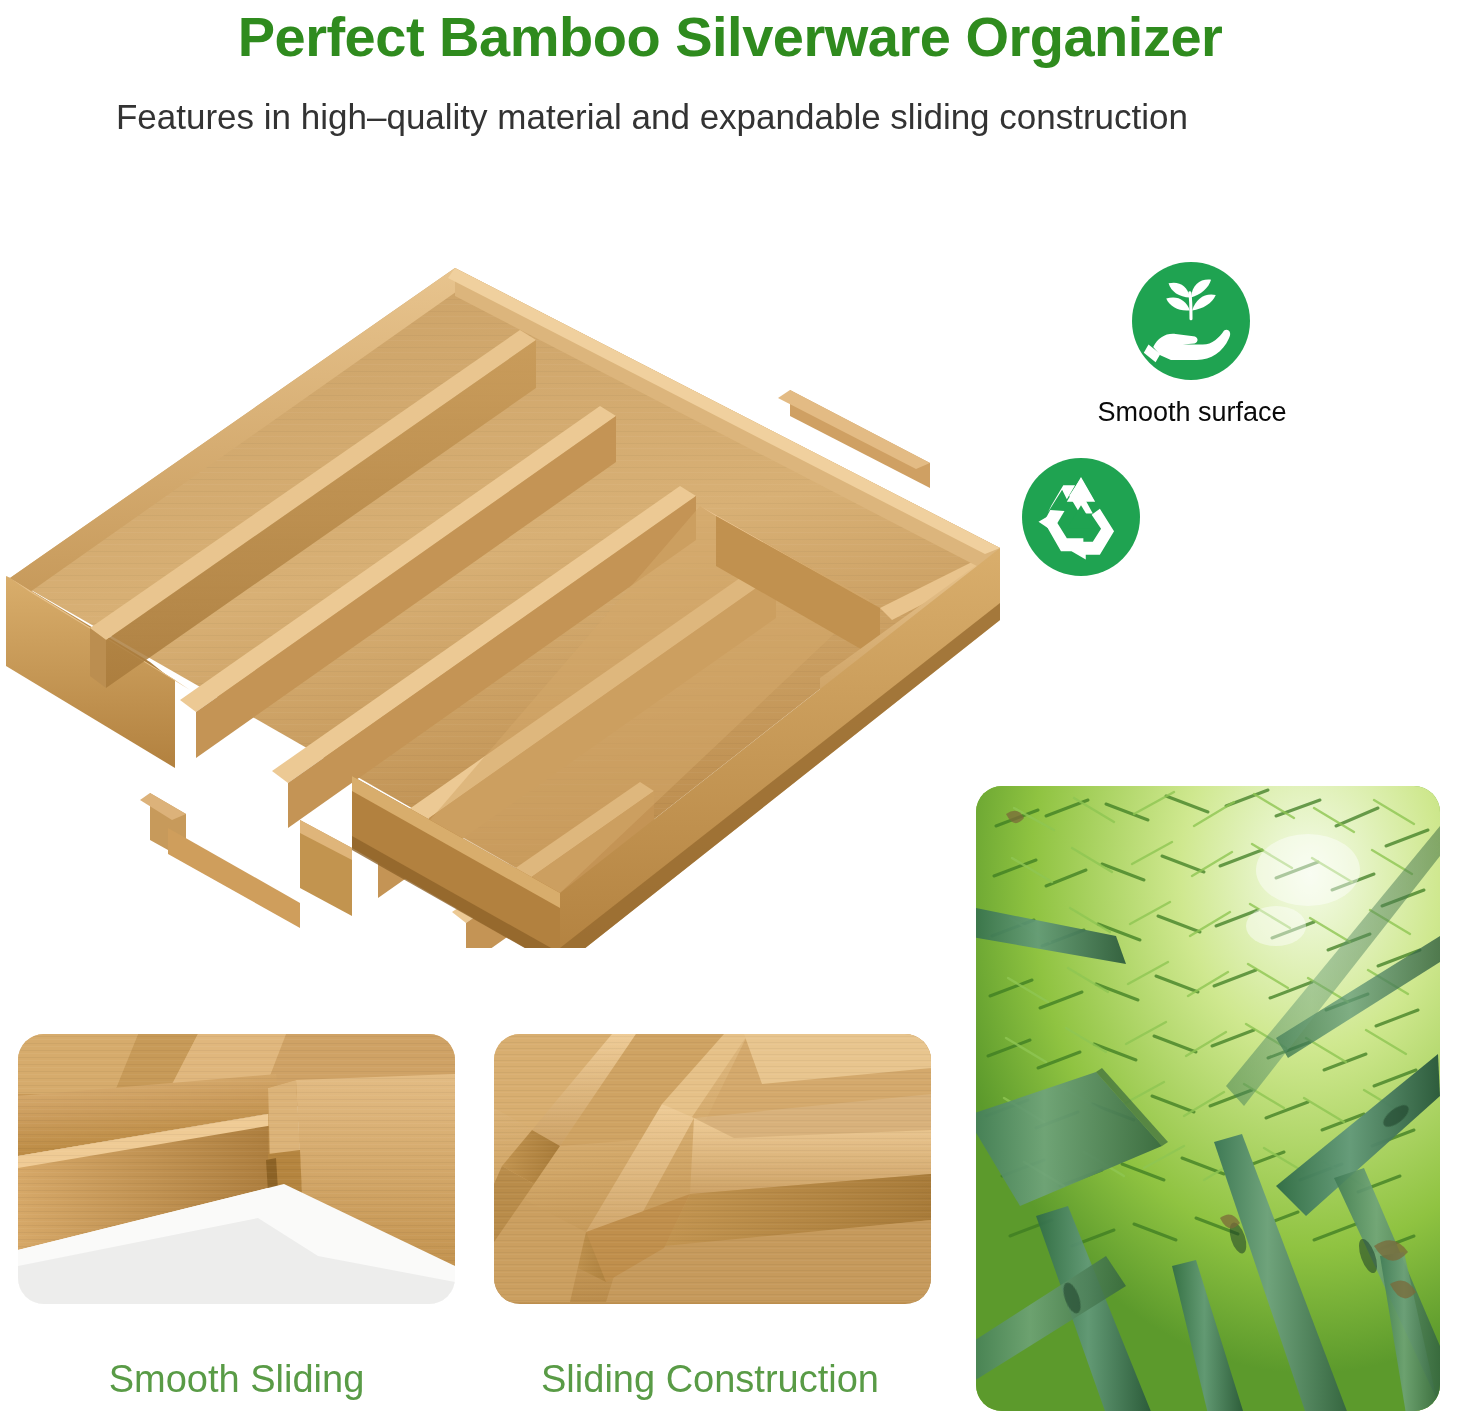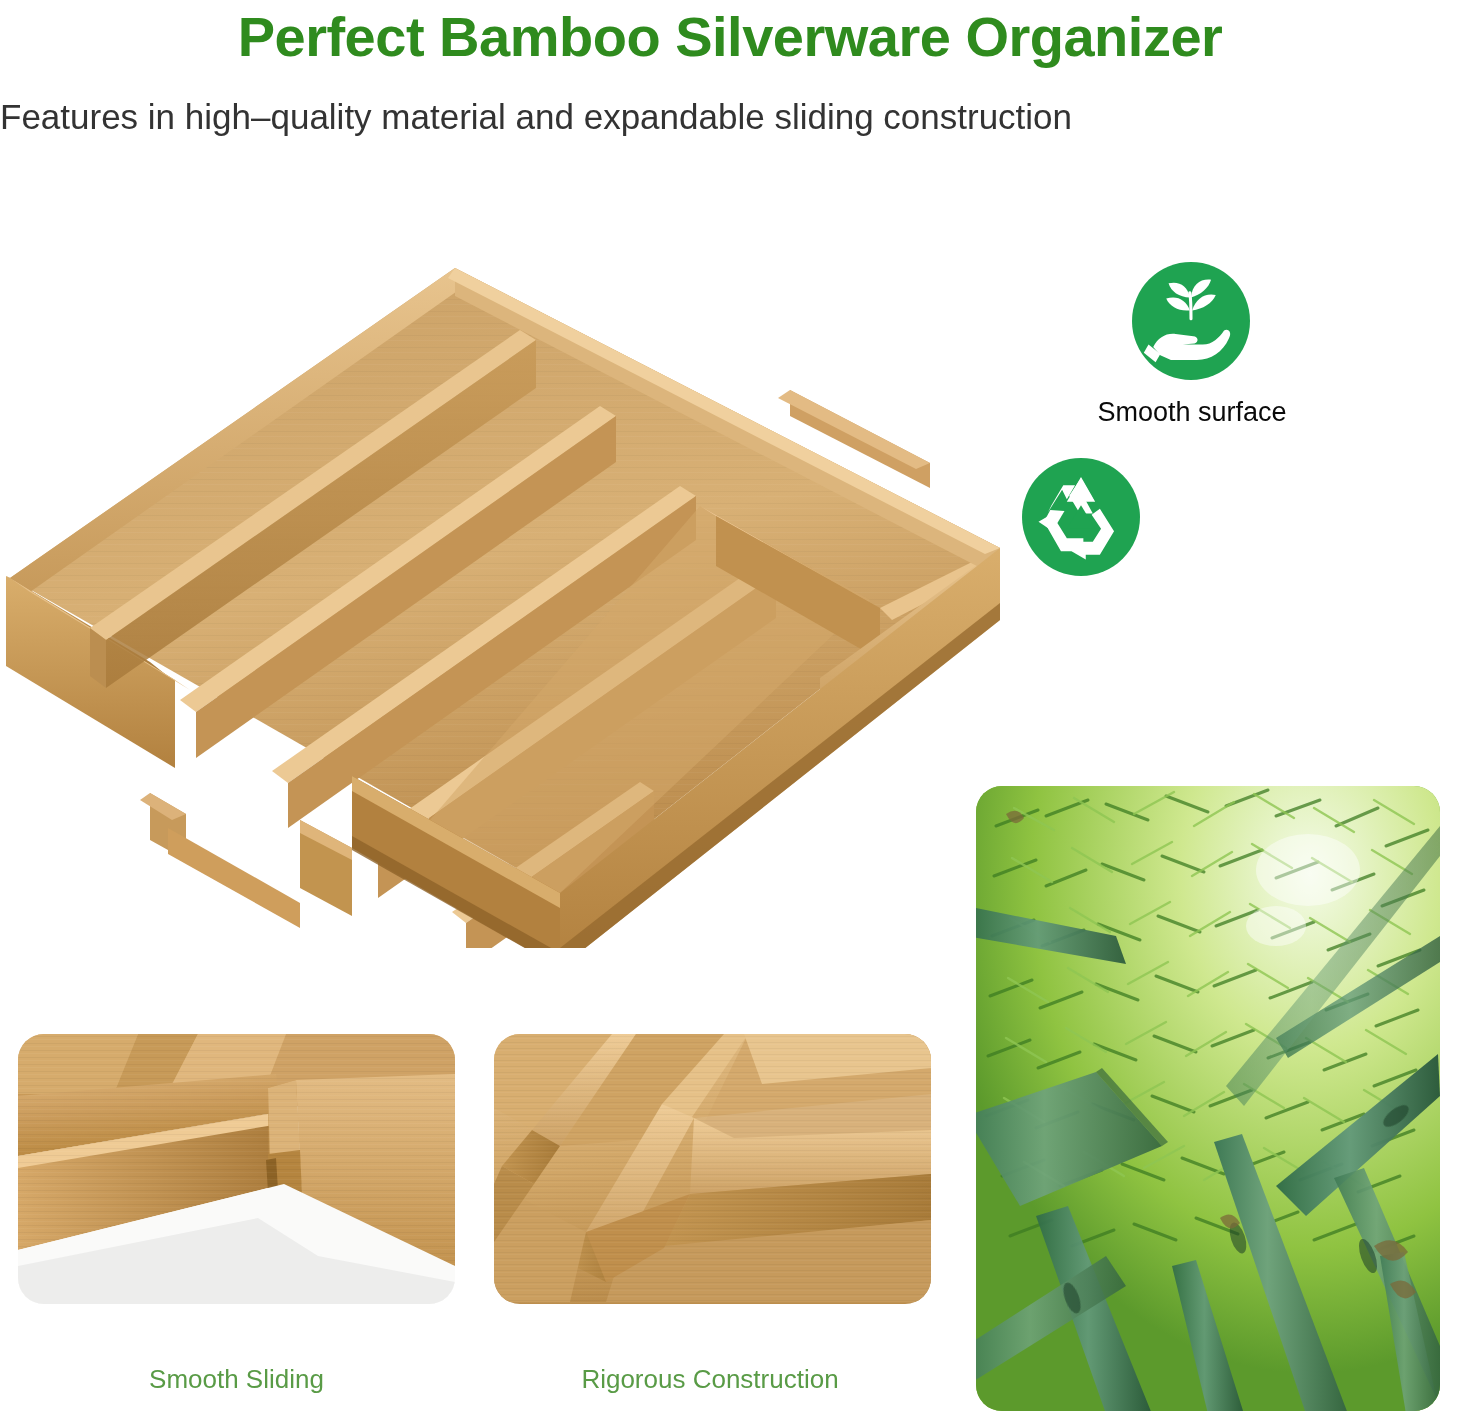--- a/index.html
+++ b/index.html
@@ -32,21 +32,21 @@
     font-size: 56px;
     font-weight: bold;
     letter-spacing: -0.5px;
     line-height: 66px;
     white-space: nowrap;
   }
   #subtitle {
     position: absolute;
     left: 0; top: 96px;
     width: 1304px;
-    text-align: left;
+    text-align: center;
     color: #333333;
     font-size: 35px;
     font-weight: normal;
     line-height: 42px;
     white-space: nowrap;
   }
 
   
   #hero-product {
     position: absolute;
@@ -117,21 +117,21 @@
     background: #f2f2f0;
   }
   .detail-panel svg { display: block; width: 100%; height: 100%; }
   #detail-sliding { left: 18px; top: 1034px; width: 437px; height: 270px; }
   #detail-rigorous { left: 494px; top: 1034px; width: 437px; height: 270px; }
 
   .detail-caption {
     position: absolute;
     text-align: center;
     color: #599b46;
-    font-size: 26px;
+    font-size: 38px;
     font-weight: normal;
     line-height: 46px;
     white-space: nowrap;
   }
   #caption-sliding { left: 18px; top: 1356px; width: 437px; }
   #caption-rigorous { left: 470px; top: 1356px; width: 480px; }
 </style>
 </head>
 <body>
 
@@ -556,13 +556,13 @@
 
     <path d="M92 198 L196 160 L170 214 L112 248 Z" fill="#c08f4c"></path>
 
     <rect width="437" height="270" fill="url(#rgrain)" opacity="0.65"></rect>
 
     <path d="M200 84 L437 60 L437 96 L240 104 Z" fill="#ffffff" opacity="0.10"></path>
   </svg>
 </div>
 
 <div class="detail-caption" id="caption-sliding">Smooth Sliding</div>
-<div class="detail-caption" id="caption-rigorous">Rigorous Construction</div>
+<div class="detail-caption" id="caption-rigorous">Sliding Construction</div>
 
 </body></html>

